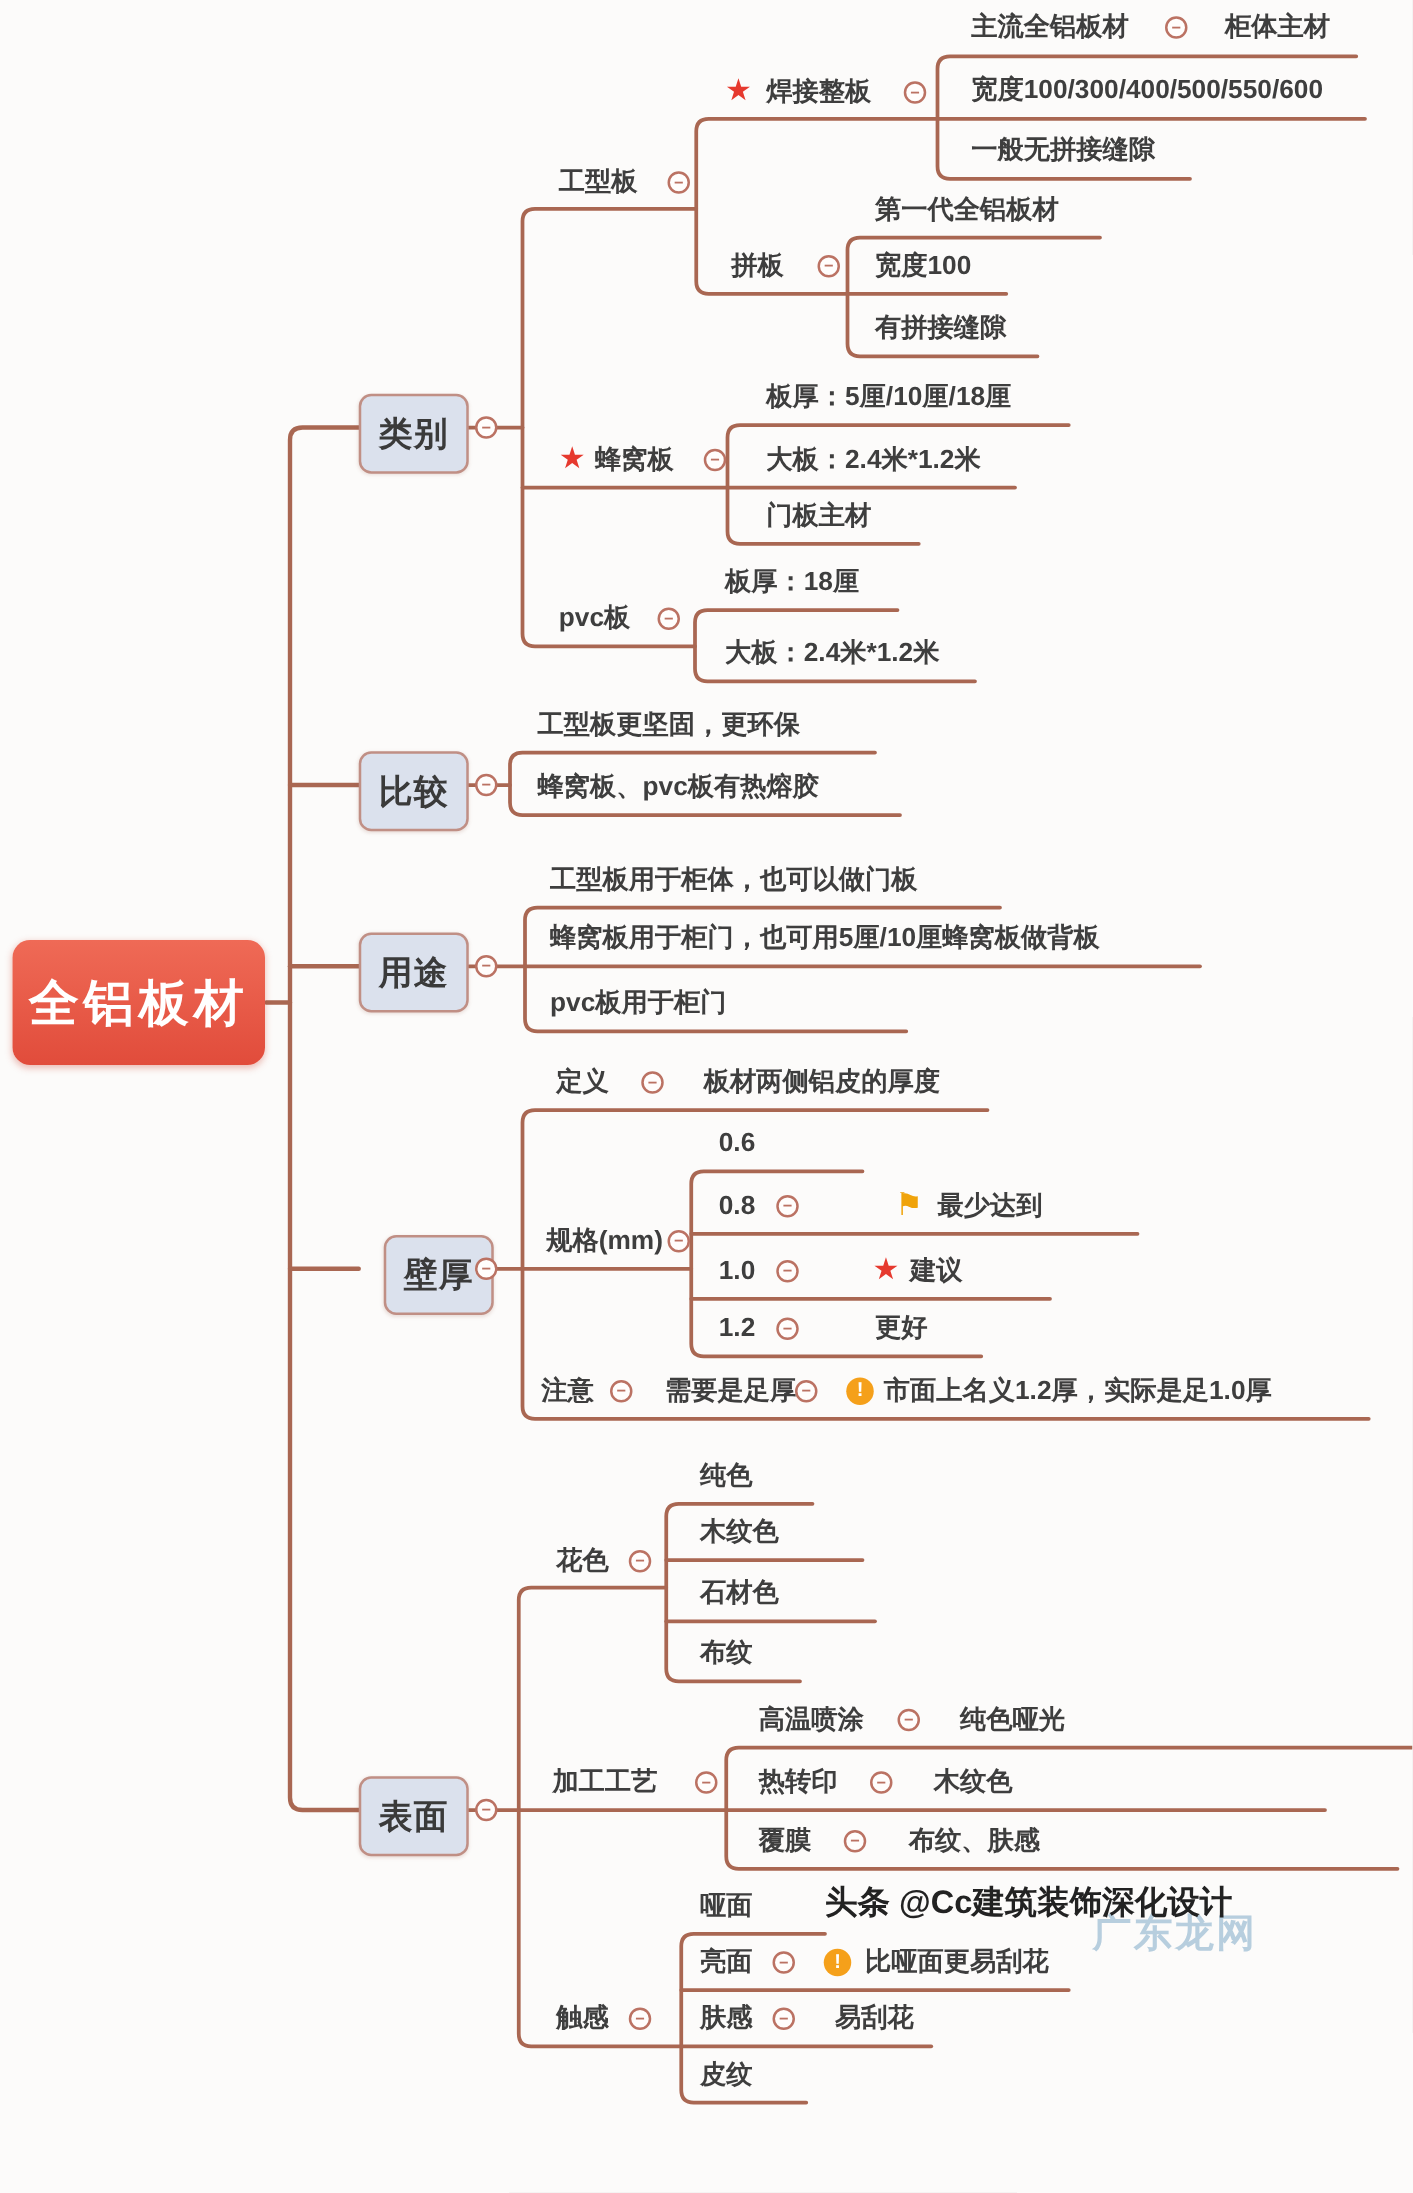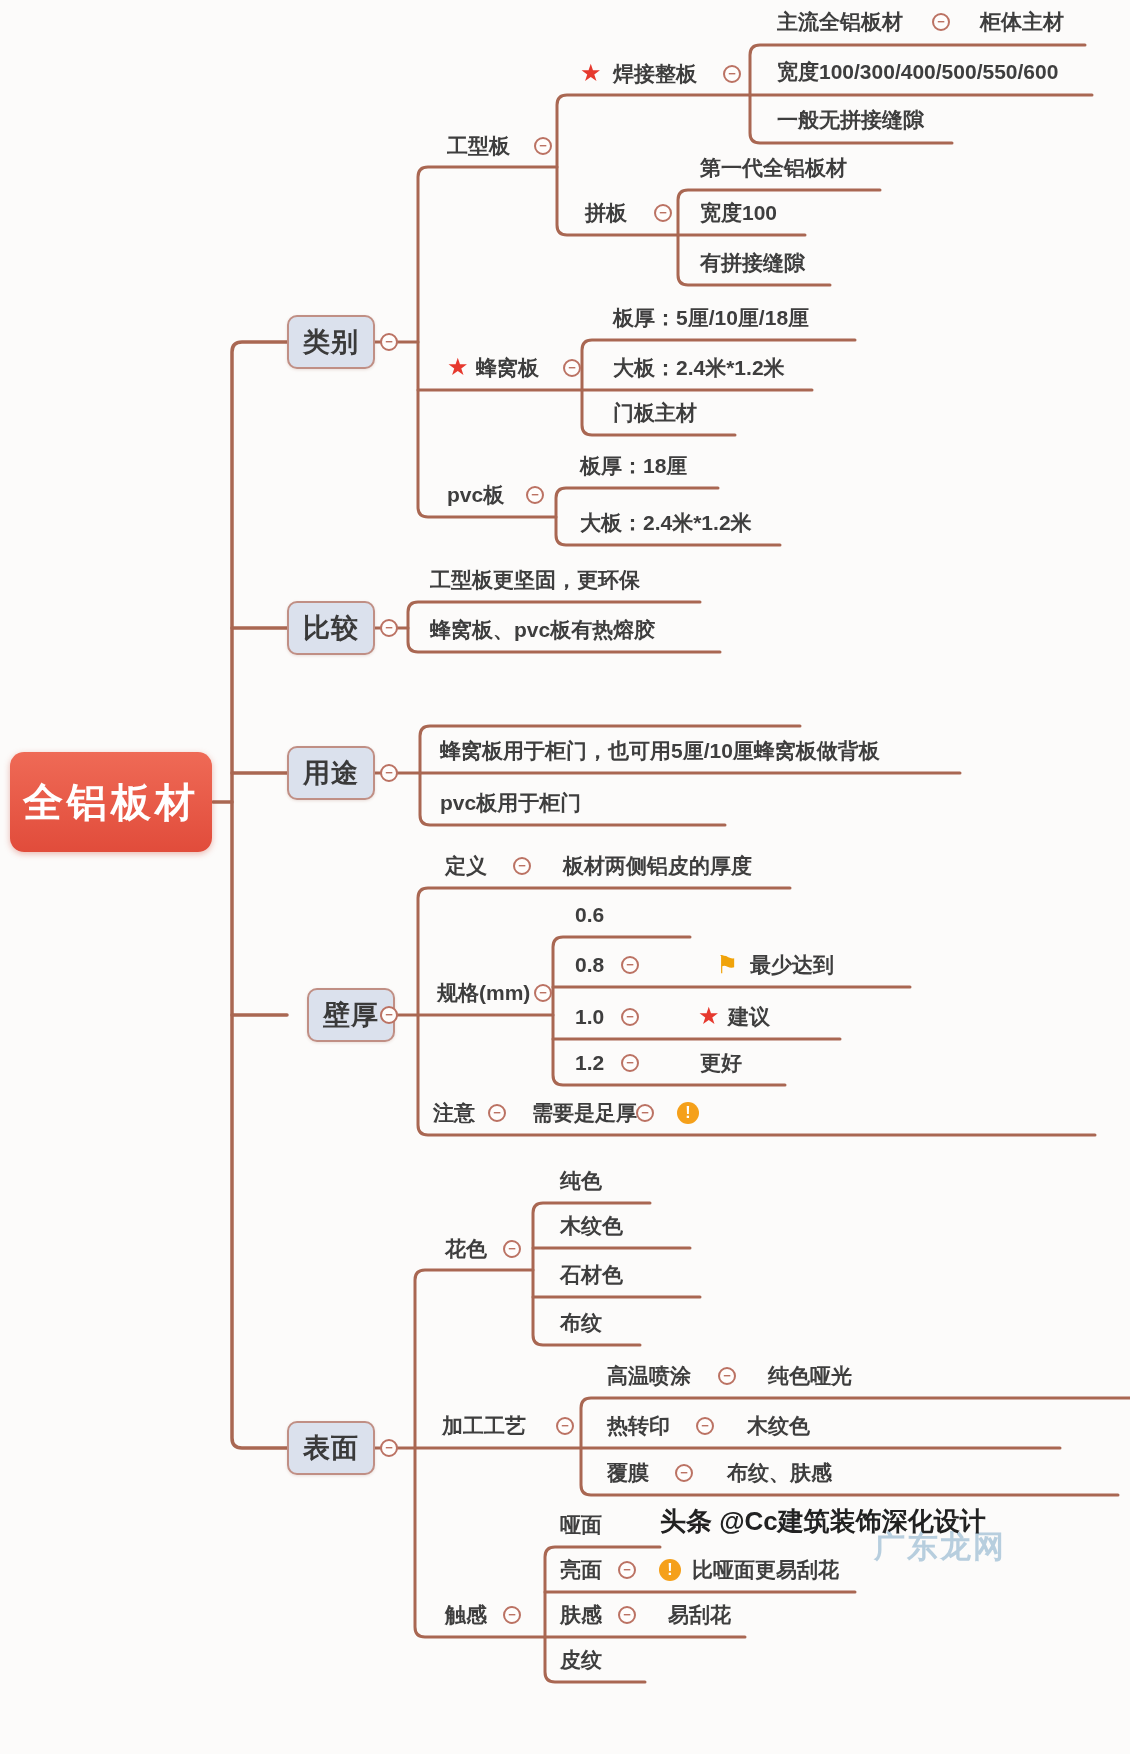--- a/index.html
+++ b/index.html
@@ -1,21 +1,21 @@
 <!DOCTYPE html>
 <html><head>
 <meta charset="utf-8">
 <style>
   html,body{margin:0;padding:0;background:#efeeec;}
   .canvas{position:relative;width:1130px;height:1754px;background:#fcfbfa;overflow:hidden;
           font-family:"Liberation Sans","DejaVu Sans",sans-serif;}
   .wires{position:absolute;left:0;top:0;z-index:1;}
   .lbl{position:absolute;height:28px;line-height:28px;font-size:21px;font-weight:600;
        color:#3e3e3e;white-space:nowrap;z-index:2;}
-  .mainnode{position:absolute;width:88px;height:54px;background:#dbe1ed;border:2px solid #c08f85;
+  .mainnode{position:absolute;width:88px;height:64px;background:#dbe1ed;border:2px solid #c08f85;
             border-radius:10px;display:flex;align-items:center;justify-content:center;
             font-size:27px;font-weight:600;color:#3a3a3a;letter-spacing:1px;z-index:2;
             box-shadow:0 1px 3px rgba(150,90,70,.18);box-sizing:border-box;}
   .rootnode{position:absolute;left:10px;top:752px;width:202px;height:100px;
             background:linear-gradient(180deg,#ef6a56,#e14c3b);border-radius:14px;
             display:flex;align-items:center;justify-content:center;font-size:40px;font-weight:700;
             color:#fff;letter-spacing:4px;z-index:2;box-shadow:0 2px 6px rgba(200,60,40,.35);}
   .minus-badge{position:absolute;width:18px;height:18px;border:2px solid #bb7263;border-radius:50%;
                background:#fffdfc;color:#bb7263;font-size:13px;line-height:14px;text-align:center;
                box-sizing:border-box;font-weight:700;z-index:3;}
@@ -116,35 +116,37 @@
   <div class="lbl" style="left:613px;top:304px;">板厚：5厘/10厘/18厘</div>
   <div class="lbl" style="left:613px;top:354px;">大板：2.4米*1.2米</div>
   <div class="lbl" style="left:613px;top:399px;">门板主材</div>
   <div class="lbl" style="left:447px;top:481px;">pvc板</div>
   <div class="lbl" style="left:580px;top:452px;">板厚：18厘</div>
   <div class="lbl" style="left:580px;top:509px;">大板：2.4米*1.2米</div>
 
   <div class="lbl" style="left:430px;top:566px;">工型板更坚固，更环保</div>
   <div class="lbl" style="left:430px;top:616px;">蜂窝板、pvc板有热熔胶</div>
 
+  <div class="lbl" style="left:440px;top:690px;">工型板用于柜体，也可以做门板</div>
   <div class="lbl" style="left:440px;top:737px;">蜂窝板用于柜门，也可用5厘/10厘蜂窝板做背板</div>
   <div class="lbl" style="left:440px;top:789px;">pvc板用于柜门</div>
 
   <div class="lbl" style="left:445px;top:852px;">定义</div>
   <div class="lbl" style="left:563px;top:852px;">板材两侧铝皮的厚度</div>
   <div class="lbl" style="left:437px;top:979px;">规格(mm)</div>
   <div class="lbl" style="left:575px;top:901px;text-align:center;">0.6</div>
   <div class="lbl" style="left:575px;top:951px;">0.8</div>
   <div class="lbl" style="left:750px;top:951px;">最少达到</div>
   <div class="lbl" style="left:575px;top:1003px;">1.0</div>
   <div class="lbl" style="left:728px;top:1003px;">建议</div>
   <div class="lbl" style="left:575px;top:1049px;">1.2</div>
   <div class="lbl" style="left:700px;top:1049px;">更好</div>
   <div class="lbl" style="left:433px;top:1099px;">注意</div>
   <div class="lbl" style="left:532px;top:1099px;">需要是足厚</div>
+  <div class="lbl" style="left:707px;top:1099px;">市面上名义1.2厚，实际是足1.0厚</div>
 
   <div class="lbl" style="left:445px;top:1235px;">花色</div>
   <div class="lbl" style="left:560px;top:1167px;">纯色</div>
   <div class="lbl" style="left:560px;top:1212px;">木纹色</div>
   <div class="lbl" style="left:560px;top:1261px;">石材色</div>
   <div class="lbl" style="left:560px;top:1309px;">布纹</div>
   <div class="lbl" style="left:442px;top:1412px;">加工工艺</div>
   <div class="lbl" style="left:607px;top:1362px;">高温喷涂</div>
   <div class="lbl" style="left:768px;top:1362px;">纯色哑光</div>
   <div class="lbl" style="left:607px;top:1412px;">热转印</div>

